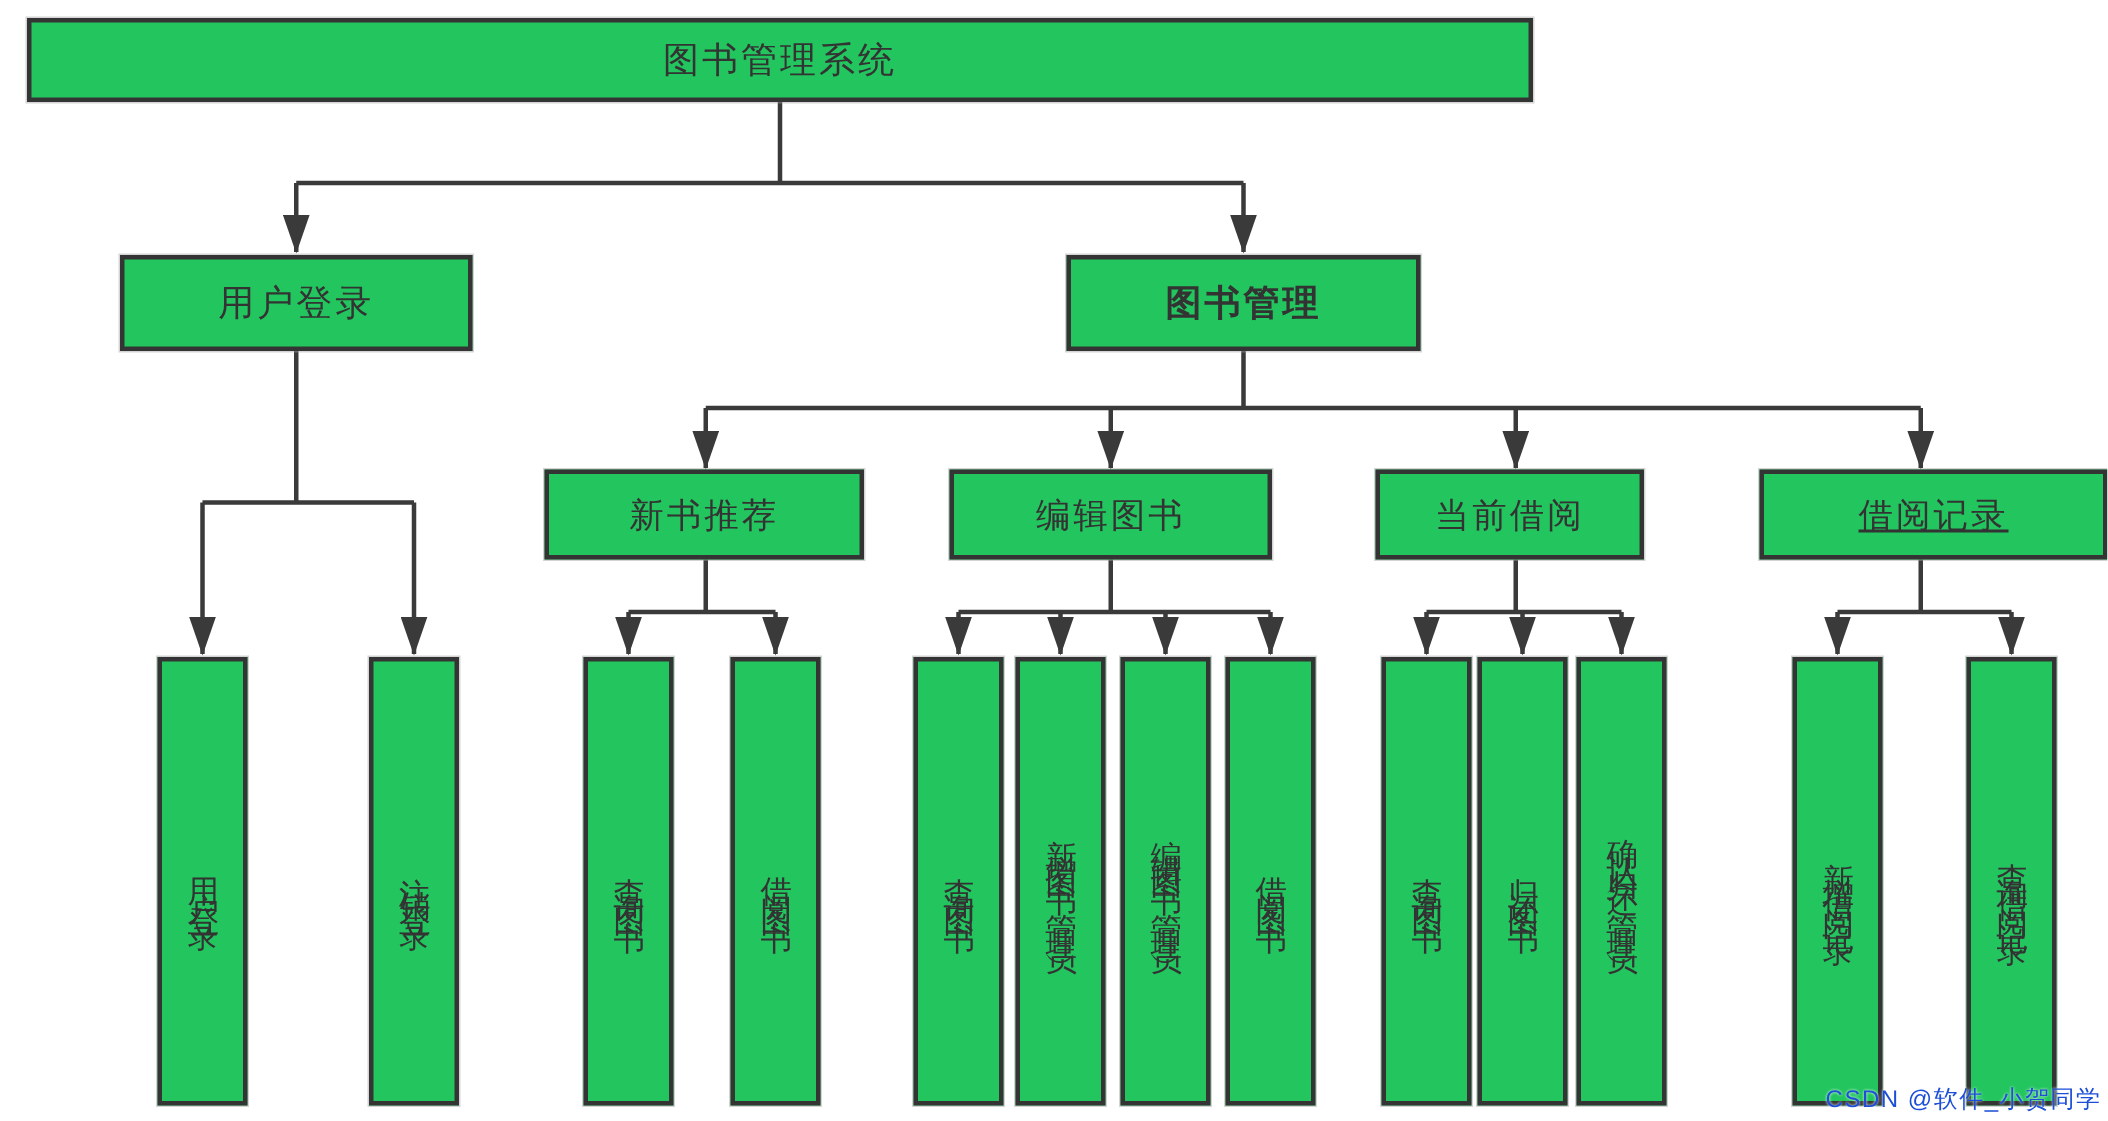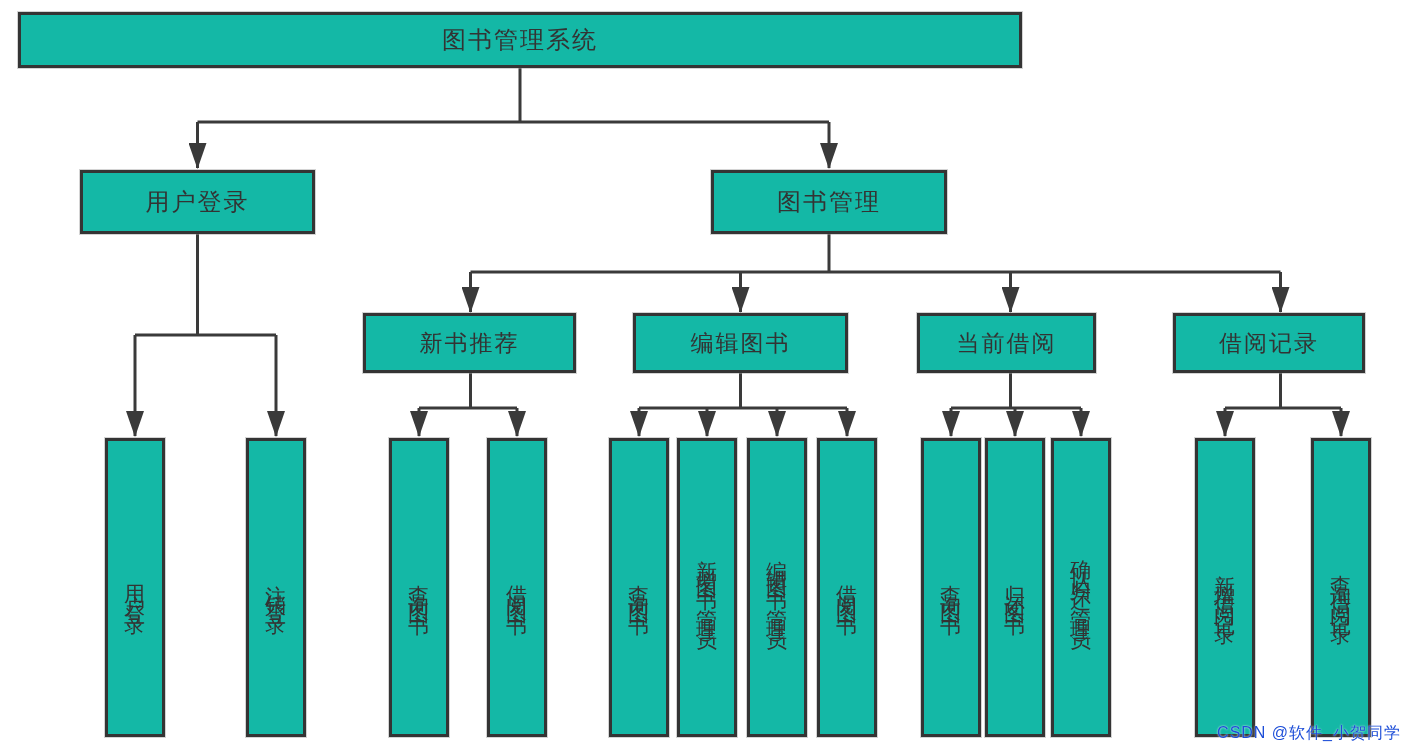--- a/index.html
+++ b/index.html
@@ -19,21 +19,21 @@
     position: absolute;
     left: 0; top: 0;
     width: 1405px;
     height: 747px;
     pointer-events: none;
   }
   .node {
     position: absolute;
     box-sizing: border-box;
     border: 3px solid #343434;
-    background: #14b8a6;
+    background: #22c55e;
     color: #333333;
     display: flex;
     align-items: center;
     justify-content: center;
     box-shadow: 0 0 0 1px rgba(160,160,160,0.45);
     letter-spacing: 2px;
     white-space: nowrap;
   }
   .node.h-root  { font-size: 24px; }
   .node.h-lvl2  { font-size: 24px; }
@@ -101,26 +101,26 @@
       <line x1="1081" y1="408" x2="1081" y2="436" marker-end="url(#arrow)"></line>
 
       <line x1="1225" y1="408" x2="1225" y2="436" marker-end="url(#arrow)"></line>
       <line x1="1341" y1="408" x2="1341" y2="436" marker-end="url(#arrow)"></line>
     </g>
   </svg>
 
   <div class="node h-root" style="left:18px; top:12px; width:1004px; height:56px;">图书管理系统</div>
 
   <div class="node h-lvl2" style="left:80px; top:170px; width:235px; height:64px;">用户登录</div>
-  <div class="node h-lvl2" style="left:711px; top:170px; width:236px; height:64px;">图书管理</div>
+  <div class="node h-lvl2" style="left:711px; top:170px; width:236px; height:64px;font-weight:bold;">图书管理</div>
 
   <div class="node h-lvl3" style="left:363px; top:313px; width:213px; height:60px;">新书推荐</div>
   <div class="node h-lvl3" style="left:633px; top:313px; width:215px; height:60px;">编辑图书</div>
   <div class="node h-lvl3" style="left:903px; top:313px; width:179px; height:60px;margin-left:14px;">当前借阅</div>
-  <div class="node h-lvl3" style="left:1173px; top:313px; width:192px; height:60px;">借阅记录</div>
+  <div class="node h-lvl3" style="left:1173px; top:313px; width:232px; height:60px;text-decoration:underline;">借阅记录</div>
 
   <div class="node leaf" style="left:105px; top:438px; width:60px; height:299px;">用户登录</div>
   <div class="node leaf" style="left:246px; top:438px; width:60px; height:299px;">注销登录</div>
 
   <div class="node leaf" style="left:389px; top:438px; width:60px; height:299px;">查询图书</div>
   <div class="node leaf" style="left:487px; top:438px; width:60px; height:299px;">借阅图书</div>
 
   <div class="node leaf" style="left:609px; top:438px; width:60px; height:299px;">查询图书</div>
   <div class="node leaf" style="left:677px; top:438px; width:60px; height:299px;">新增图书（管理员）</div>
   <div class="node leaf" style="left:747px; top:438px; width:60px; height:299px;">编辑图书（管理员）</div>

